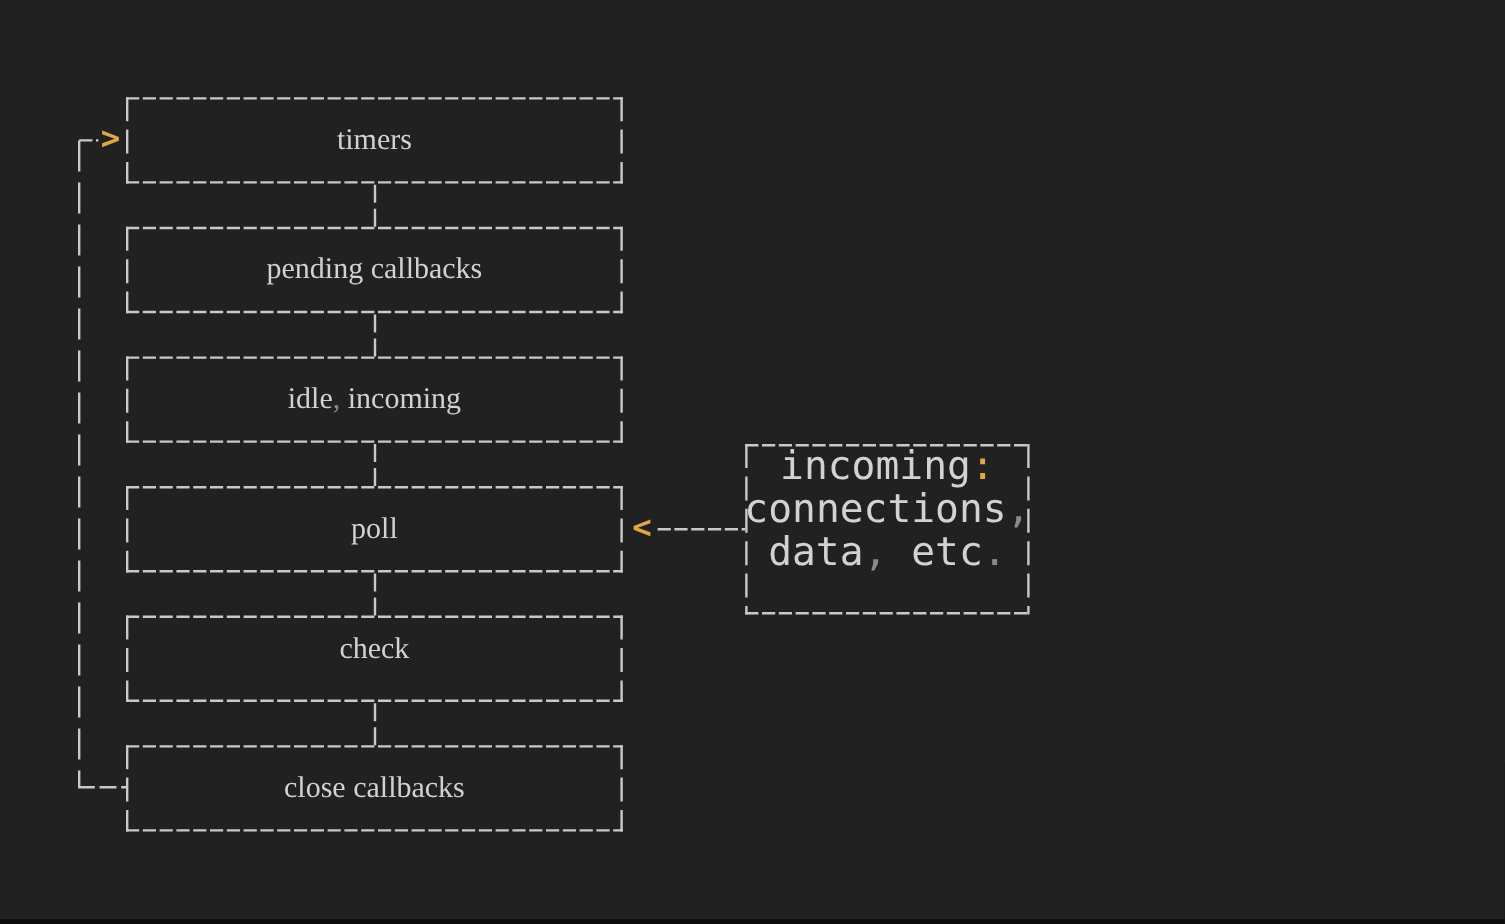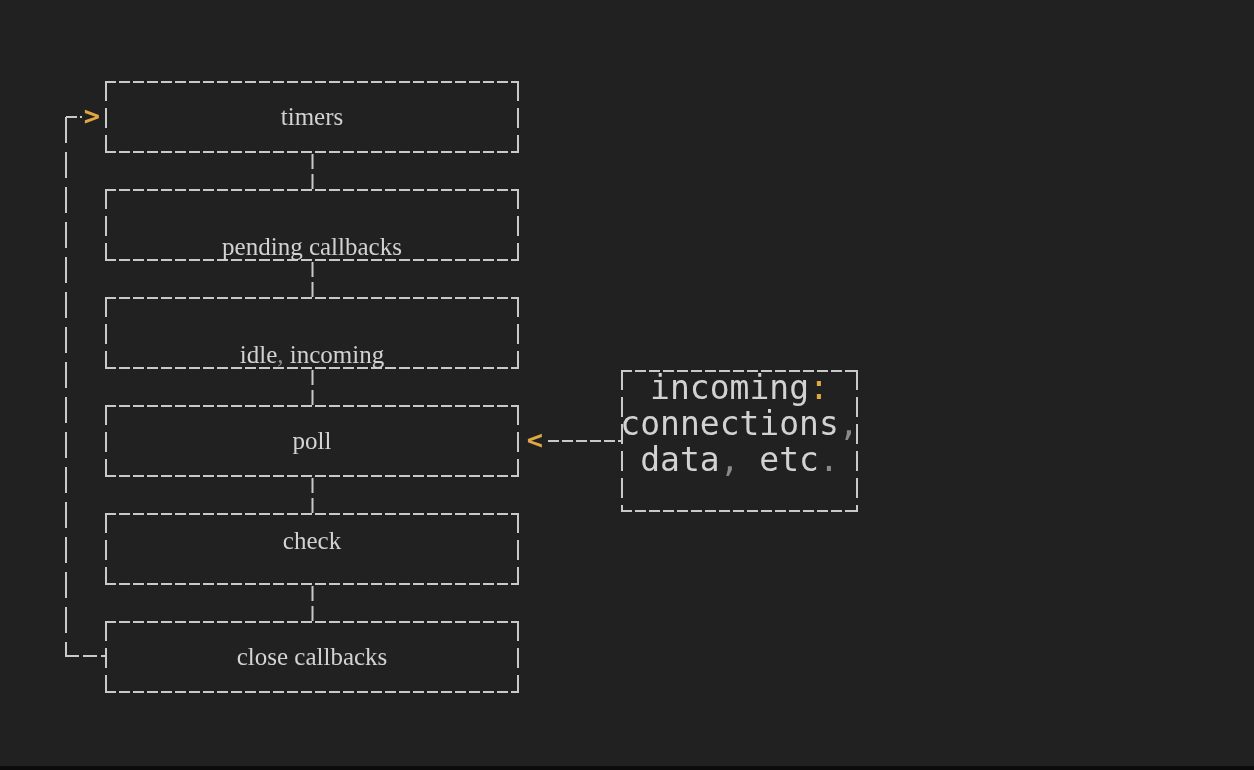--- a/index.html
+++ b/index.html
@@ -78,25 +78,25 @@
       <line x1="66" y1="117" x2="66" y2="656" stroke="#c9c9c9" stroke-width="2" stroke-dasharray="26 9"></line>
       <line x1="66" y1="117" x2="82" y2="117" stroke="#c9c9c9" stroke-width="2" stroke-dasharray="11 3"></line>
       <line x1="65" y1="656" x2="105" y2="656" stroke="#c9c9c9" stroke-width="2" stroke-dasharray="14 4"></line>
       <line x1="548" y1="441" x2="621" y2="441" stroke="#c9c9c9" stroke-width="2" stroke-dasharray="11 3"></line>
     </svg>
 
   <div class="phase" style="left:105px;top:81px;width:414px;height:72px;">
     <span>timers</span>
   </div>
 
-  <div class="phase" style="left:105px;top:189px;width:414px;height:72px;align-items:flex-end;">
+  <div class="phase" style="left:105px;top:189px;width:414px;height:72px;">
     <span>pending callbacks</span>
   </div>
 
-  <div class="phase" style="left:105px;top:297px;width:414px;height:72px;align-items:flex-end;">
+  <div class="phase" style="left:105px;top:297px;width:414px;height:72px;">
     <span>idle</span><span class="punct">,</span><span> incoming</span>
   </div>
 
   <div class="phase" style="left:105px;top:405px;width:414px;height:72px;">
     <span>poll</span>
   </div>
 
   <div class="phase" style="left:105px;top:505px;width:414px;height:72px;">
     <span>check</span>
   </div>

